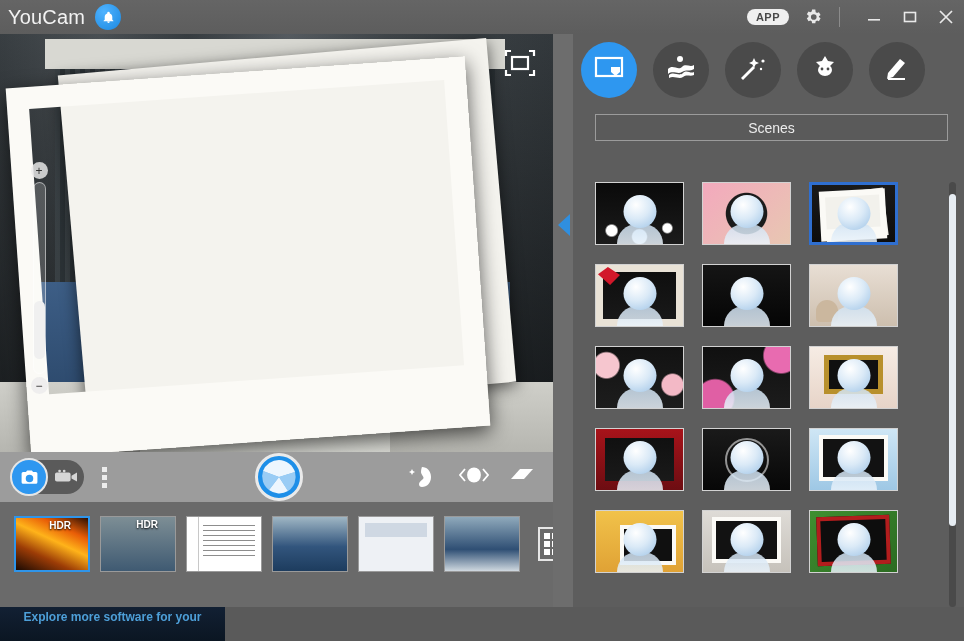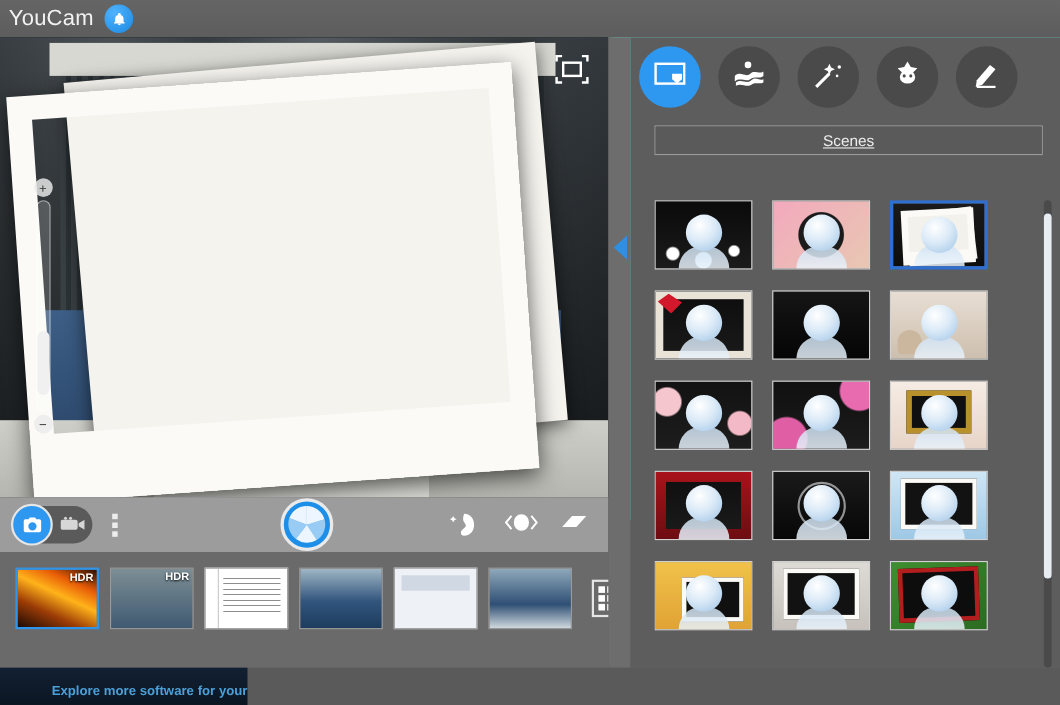--- a/index.html
+++ b/index.html
@@ -198,21 +198,21 @@
     position: absolute; left: 0; top: 468px; width: 553px; height: 108px;
     background: #6a6a6a; display: flex; align-items: flex-start;
     padding: 14px 0 0 14px; gap: 10px;
   }
   .thumb {
     width: 76px; height: 56px; position: relative; overflow: hidden;
     border: 1px solid #9a9a9a; background: #222; flex: none;
   }
   .thumb.sel { border: 2px solid #2f95ea; }
   .hdr {
-    position: absolute; right: 3px; top: 2px; color: #fff;
+    position: absolute; right: 17px; top: 2px; color: #fff;
     font-size: 10px; font-weight: bold; text-shadow: 0 1px 2px #000;
   }
   .t-fire { background: linear-gradient(25deg,#1b0a03 0%,#9c3c06 30%,#ffb31a 55%,#e85d07 75%,#2a0f04 100%); }
   .t-globe { background: linear-gradient(180deg,#7d8e95 0%,#3f5a72 100%); }
   .t-doc   { background: #ffffff; }
   .t-doc::before {
     content: ""; position: absolute; left: 11px; top: 0; bottom: 0; width: 1px; background: #c8c8c8;
   }
   .t-doc::after {
     content: ""; position: absolute; left: 16px; top: 8px; right: 6px; height: 34px;
@@ -264,21 +264,21 @@
     background: #4a4a4a; display: flex; align-items: center;
     justify-content: center; color: #f2f2f2;
   }
   .tab.active { background: #2e97f0; }
   .seg-wrap {
     margin: 16px 16px 0 22px; height: 27px; display: flex;
     border: 1px solid #9b9b9b;
   }
   .seg {
     flex: 1; display: flex; align-items: center; justify-content: center;
-    font-size: 14px; color: #ececec; background: #5a5a5a; text-decoration: underline;
+    font-size: 14px; color: #ececec; background: #5a5a5a;
   }
   .seg.on { background: #2f95ea; color: #fff; }
   .frames-area {
     position: absolute; left: 22px; top: 148px; width: 348px; height: 425px;
     overflow: hidden;
   }
   .fgrid {
     display: grid; grid-template-columns: repeat(3, 89px);
     gap: 19px 18px;
   }
@@ -308,38 +308,62 @@
   }
 
   
   .banner {
     position: absolute; left: 0; top: 607px; width: 964px; height: 34px;
     background: #5a5a5a;
   }
   .banner-inner {
     position: absolute; left: 0; top: 0; width: 225px; height: 34px;
     background: linear-gradient(180deg,#122033,#0b1622);
-    text-align: right; padding-top: 14px;
+    text-align: center; padding-top: 3px;
   }
   .b1 { color: #4d9fd8; font-size: 12px; font-weight: bold; }
   .b2 { color: #4d9fd8; font-size: 11px; }
 </style>
 </head>
 <body>
 
 <div class="app">
 
   <div class="titlebar">
     <div class="brand">YouCam</div>
     <div class="bell">
       <svg width="13" height="13" viewBox="0 0 24 24" fill="currentColor">
           <path d="M12 22a2.4 2.4 0 0 0 2.4-2.4H9.6A2.4 2.4 0 0 0 12 22zm7-6v-5c0-3.1-1.8-5.6-4.6-6.3V4a2.4 2.4 0 1 0-4.8 0v.7C6.8 5.4 5 7.9 5 11v5l-2 2v1h18v-1l-2-2z"></path>
         </svg>
     </div>
 
+    <div class="tb-right">
+      <div class="app-pill">APP</div>
+      <div class="gear">
+        <svg width="20" height="20" viewBox="0 0 24 24" fill="currentColor">
+            <path d="M19.1 12.9a7.5 7.5 0 0 0 0-1.8l2-1.5-2-3.4-2.3.9a7.3 7.3 0 0 0-1.6-.9L14.8 3h-3.9l-.4 2.4c-.6.2-1.1.5-1.6.9l-2.3-.9-2 3.4 2 1.5a7.5 7.5 0 0 0 0 1.8l-2 1.5 2 3.4 2.3-.9c.5.4 1 .7 1.6.9l.4 2.4h3.9l.4-2.4c.6-.2 1.1-.5 1.6-.9l2.3.9 2-3.4-2-1.5zM12.9 15.4a3.4 3.4 0 1 1 0-6.8 3.4 3.4 0 0 1 0 6.8z"></path>
+          </svg>
+      </div>
+      <div class="tb-div"></div>
+      <div class="wbtn">
+        <svg width="16" height="16" viewBox="0 0 16 16">
+            <rect x="2" y="10" width="12" height="1.6" fill="currentColor"></rect>
+          </svg>
+      </div>
+      <div class="wbtn">
+        <svg width="16" height="16" viewBox="0 0 16 16">
+            <rect x="2.5" y="3.5" width="11" height="9" fill="none" stroke="currentColor" stroke-width="1.6"></rect>
+          </svg>
+      </div>
+      <div class="wbtn">
+        <svg width="18" height="18" viewBox="0 0 18 18">
+            <path d="M3 3 L15 15 M15 3 L3 15" stroke="currentColor" stroke-width="1.7" fill="none"></path>
+          </svg>
+      </div>
+    </div>
   </div>
 
   <div class="left-pane">
 
     <div class="preview">
       <div class="scene-bg"></div>
       <div class="room"></div>
       <div class="wall-strip"></div>
       <div class="plant"></div>
       <div class="chair"></div>

